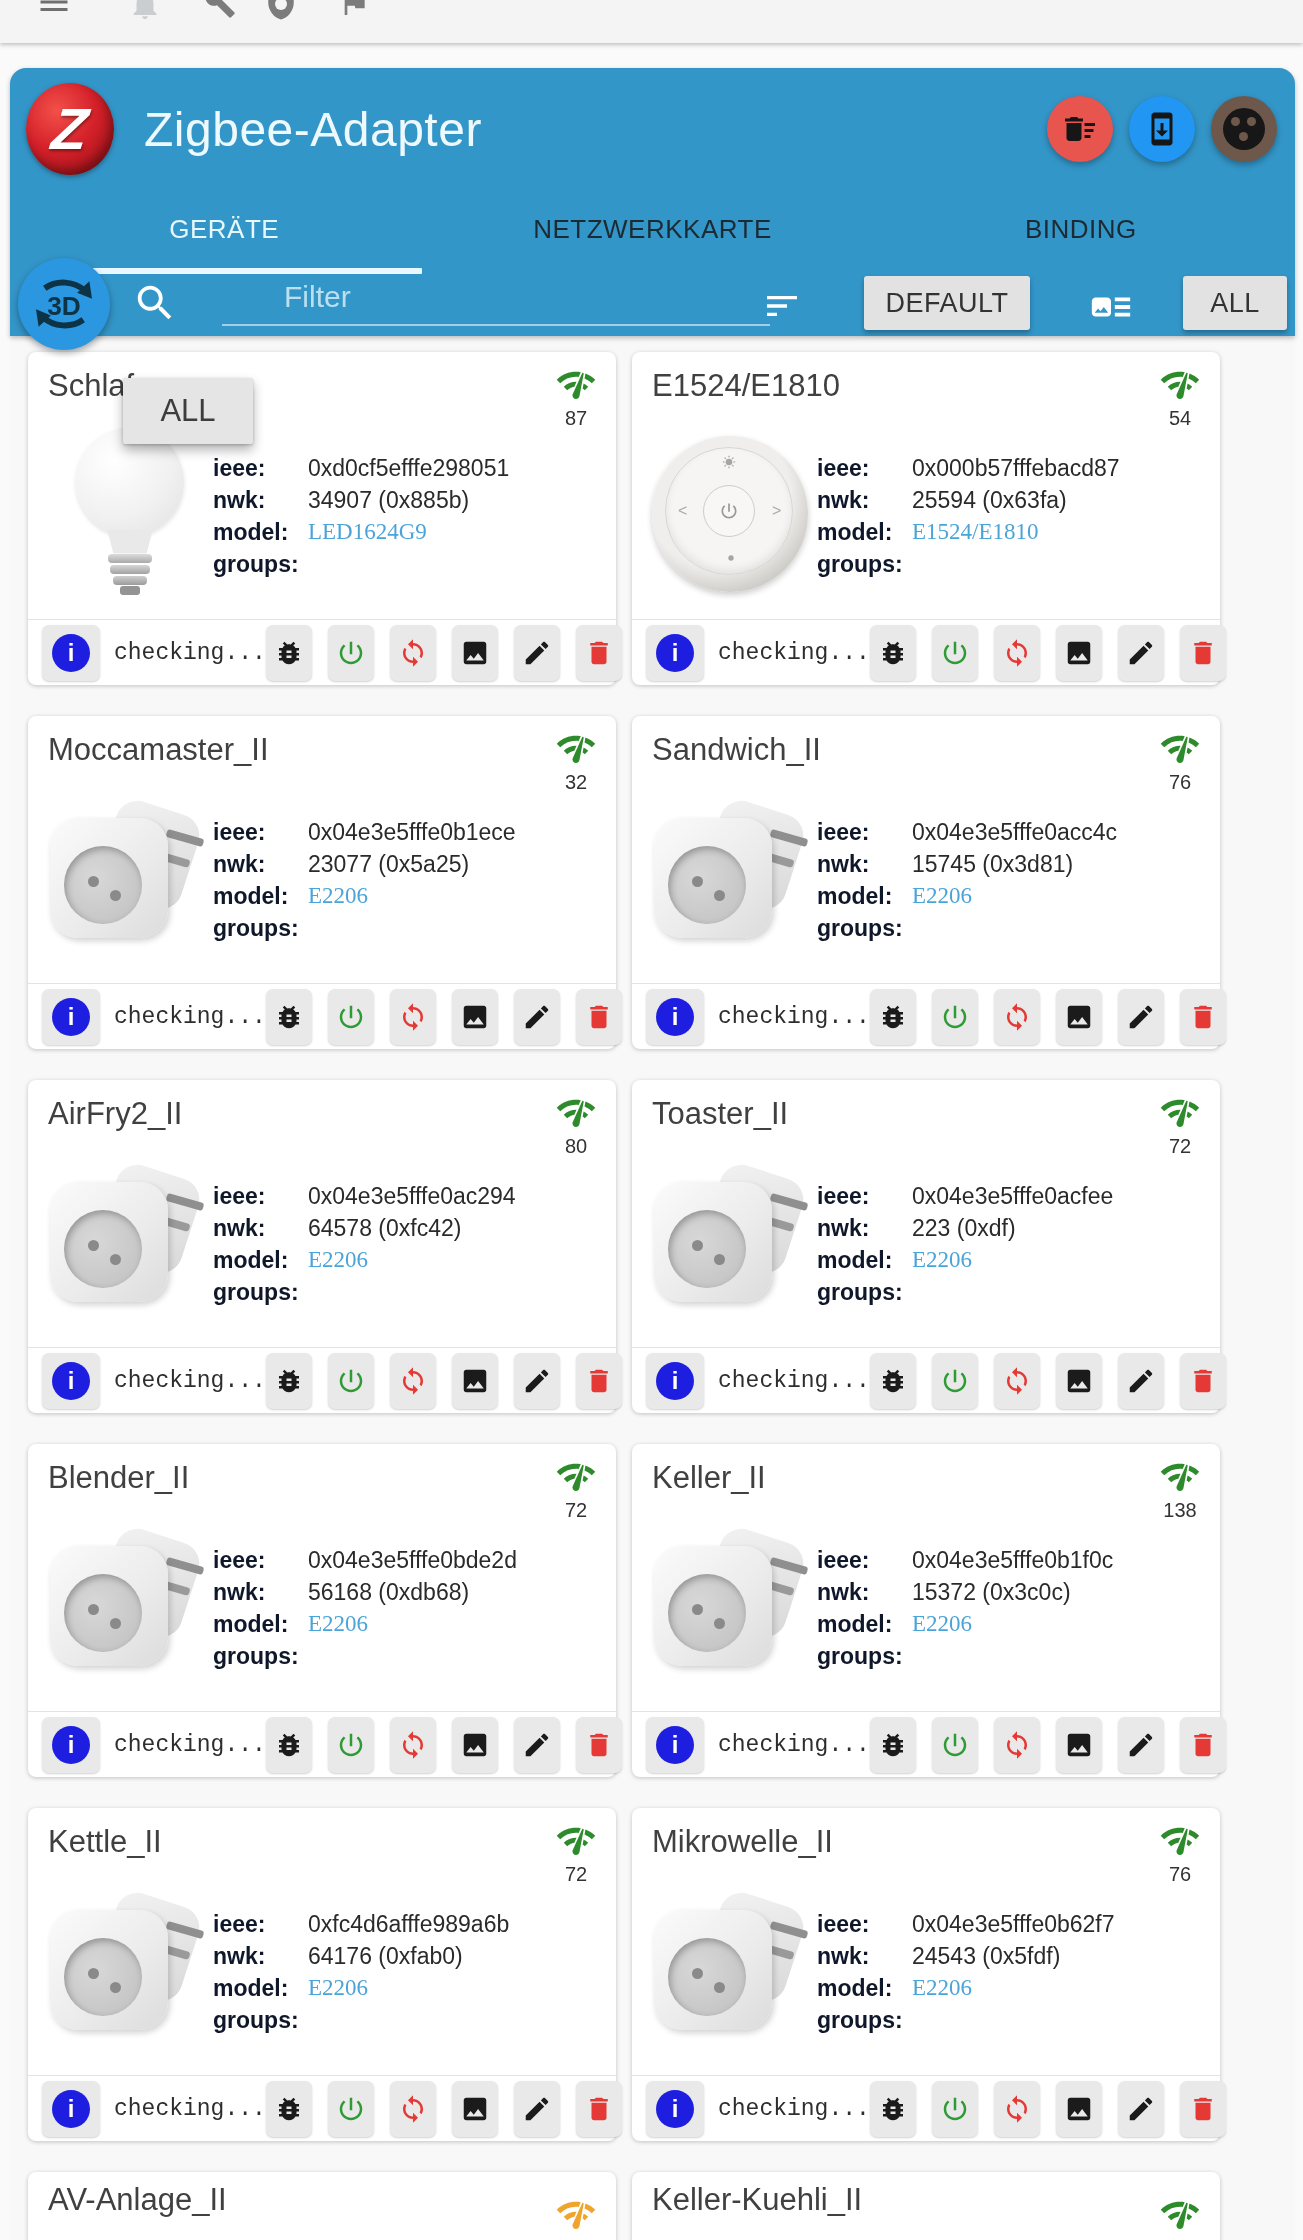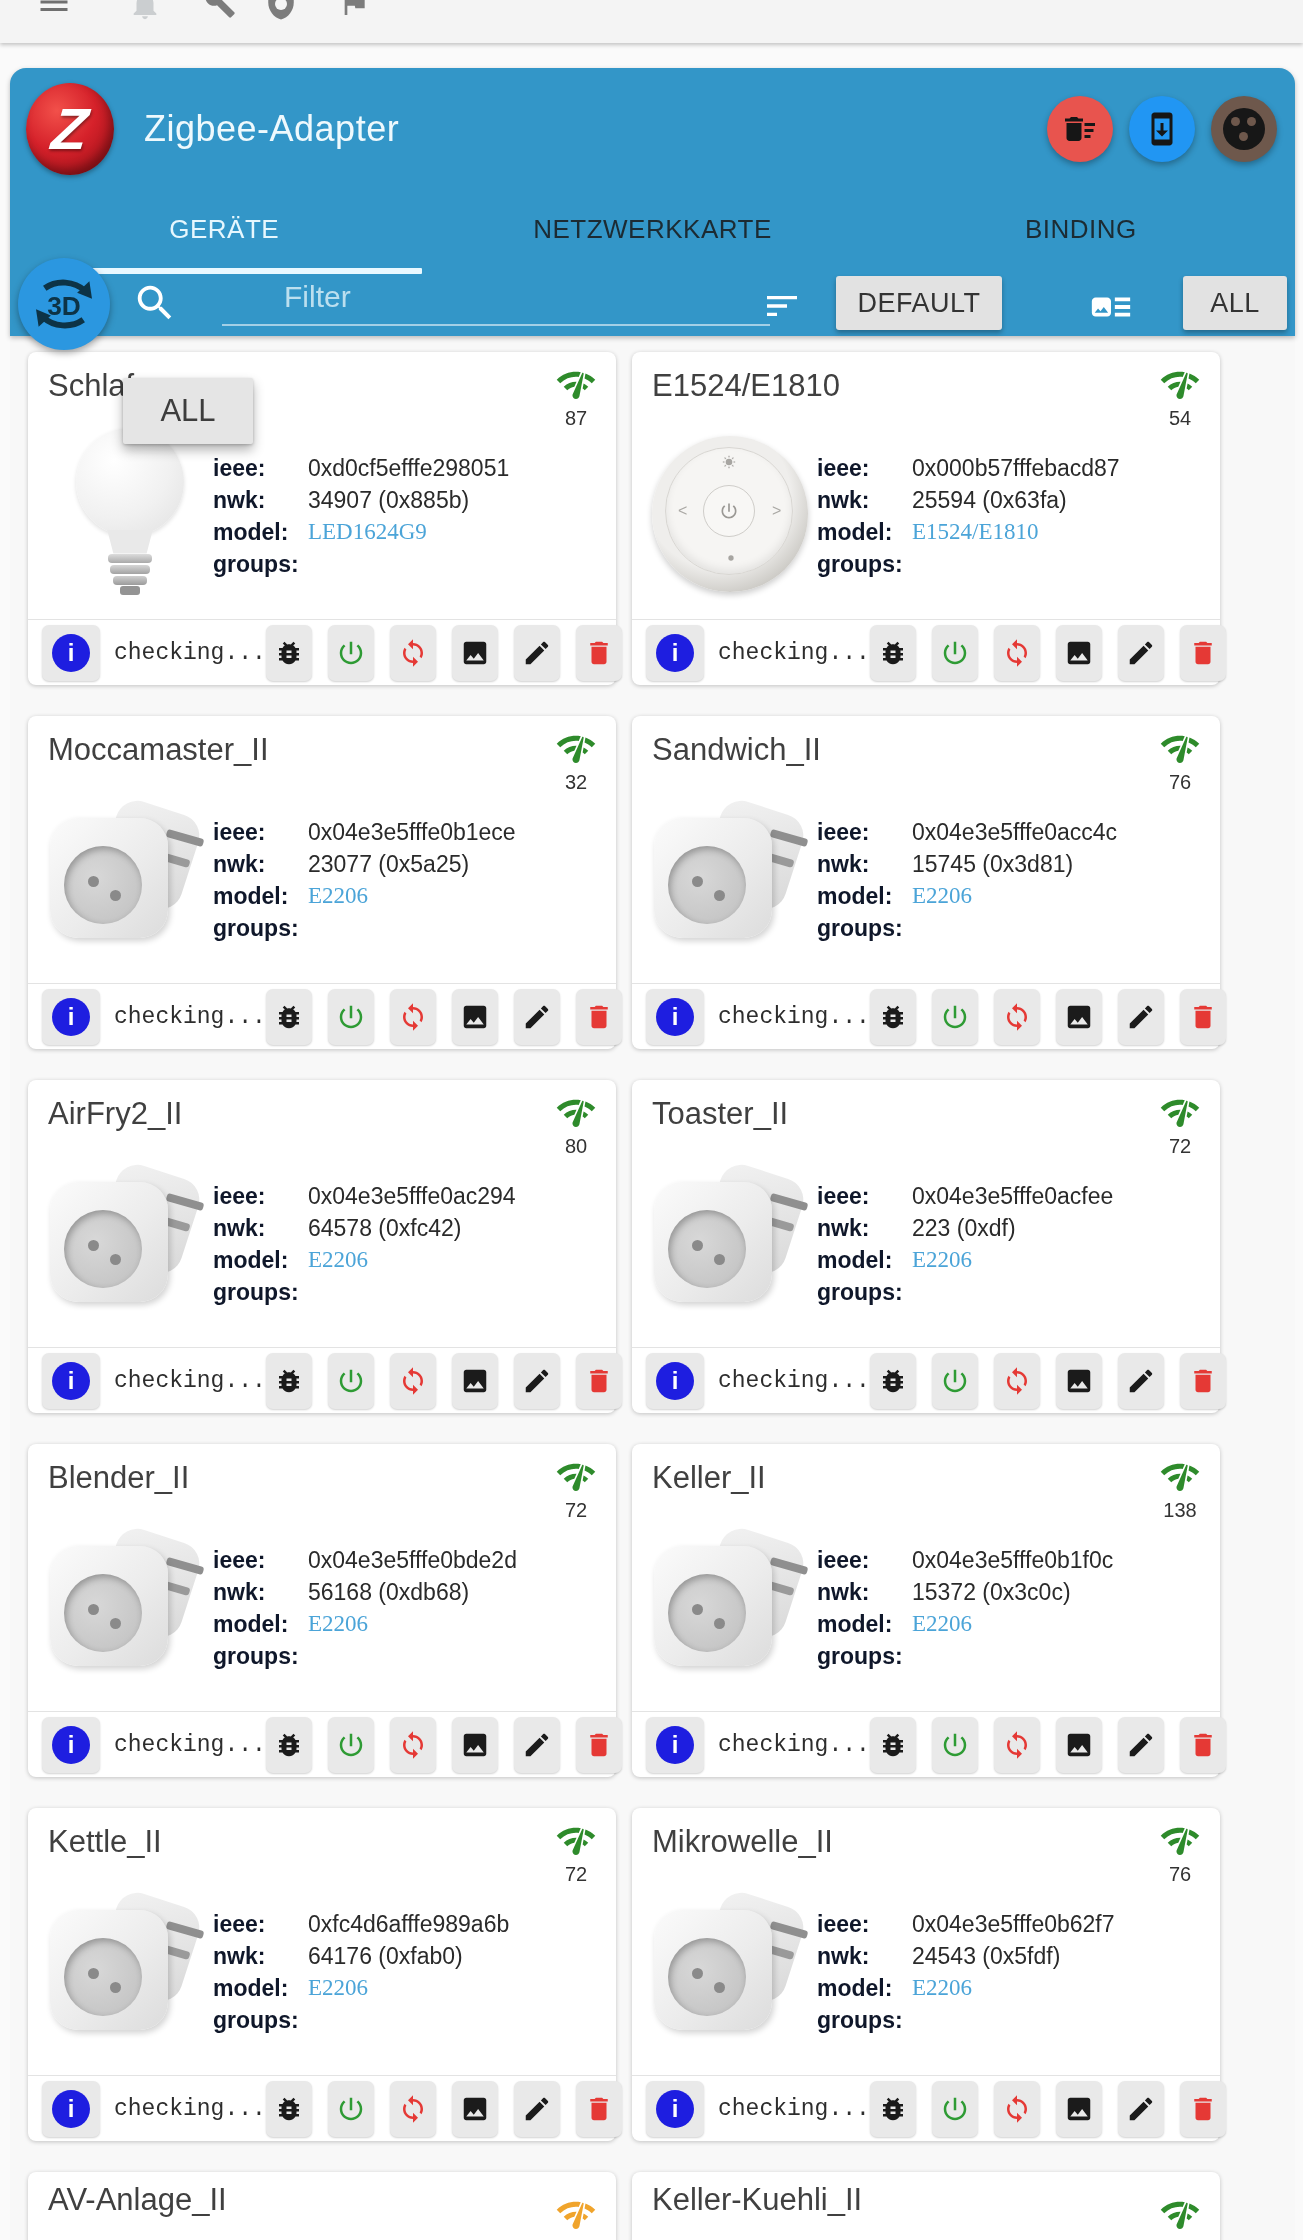--- a/index.html
+++ b/index.html
@@ -37,21 +37,21 @@
   .logo {
     width:88px; height:92px; border-radius:50%;
     background:radial-gradient(circle at 35% 30%, #f2504a 0%, #d5212a 45%, #8f0d14 100%);
     box-shadow:0 2px 5px rgba(0,0,0,.35), inset -4px -6px 10px rgba(0,0,0,.3);
     display:flex; align-items:center; justify-content:center; flex:none;
   }
   .logo span {
     color:#fff; font-size:58px; font-weight:bold; font-style:italic;
     transform:skewX(-6deg); text-shadow:1px 2px 3px rgba(0,0,0,.4); line-height:1;
   }
-  .app-title { margin-left:30px; color:#eef9fd; font-size:36px; font-weight:400; letter-spacing:.5px; }
+  .app-title { margin-left:30px; color:#eef9fd; font-size:48px; font-weight:400; letter-spacing:.5px; }
   .fabs { margin-left:auto; display:flex; gap:16px; align-items:center; margin-right:2px; }
   .fab {
     width:66px; height:66px; border-radius:50%; border:none; cursor:pointer;
     display:flex; align-items:center; justify-content:center;
     box-shadow:0 3px 6px rgba(0,0,0,.3);
   }
   .fab svg { width:36px; height:36px; fill:#161616; }
   .fab-red   { background:#e8544e; }
   .fab-blue  { background:#2196f3; }
   .fab-brown { background:#6e584c; }
@@ -87,21 +87,21 @@
     border-bottom:2px solid rgba(255,255,255,.55); cursor:text;
   }
   .filter-input .ph { position:absolute; left:62px; top:2px; font-size:30px; color:rgba(226,243,250,.78); }
   .sort-ic { position:absolute; left:752px; top:12px; width:40px; height:40px; fill:#fff; cursor:pointer; }
   .btn-raised {
     position:absolute; top:2px; height:54px; border:none; cursor:pointer;
     background:#e2e2e2; color:#333; font-size:27px; letter-spacing:.5px;
     border-radius:3px; box-shadow:0 3px 5px rgba(0,0,0,.3);
     font-family:"Liberation Sans", sans-serif;
   }
-  .btn-default { left:826px; width:166px; }
+  .btn-default { left:854px; width:166px; }
   .btn-all     { left:1173px; width:104px; }
   .arttrack-ic { position:absolute; left:1078px; top:10px; width:46px; height:46px; fill:#fff; cursor:pointer; }
 
   
   .cards {
     position:relative; background:#f8f8f8; min-height:2210px;
     padding:16px 18px 0; display:grid;
     grid-template-columns:588px 588px; column-gap:16px; row-gap:31px;
     align-content:start;
   }

